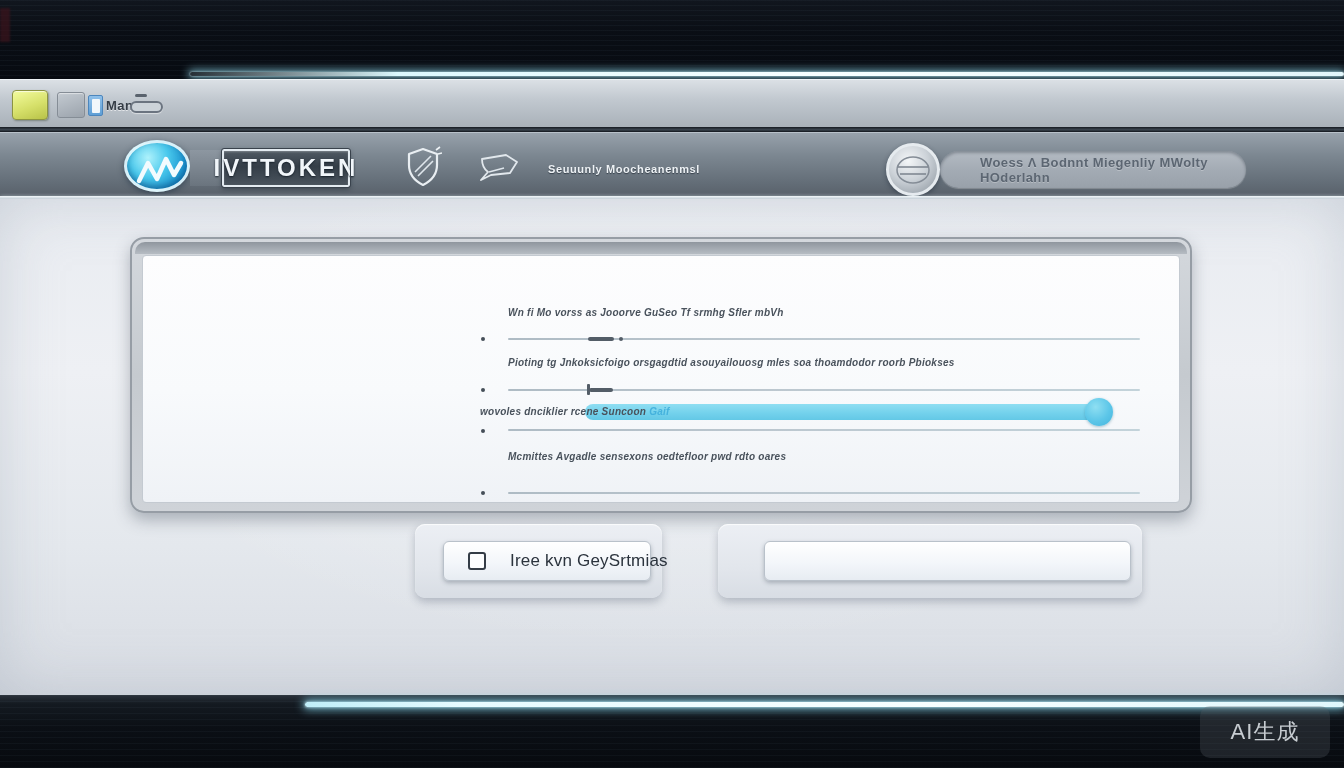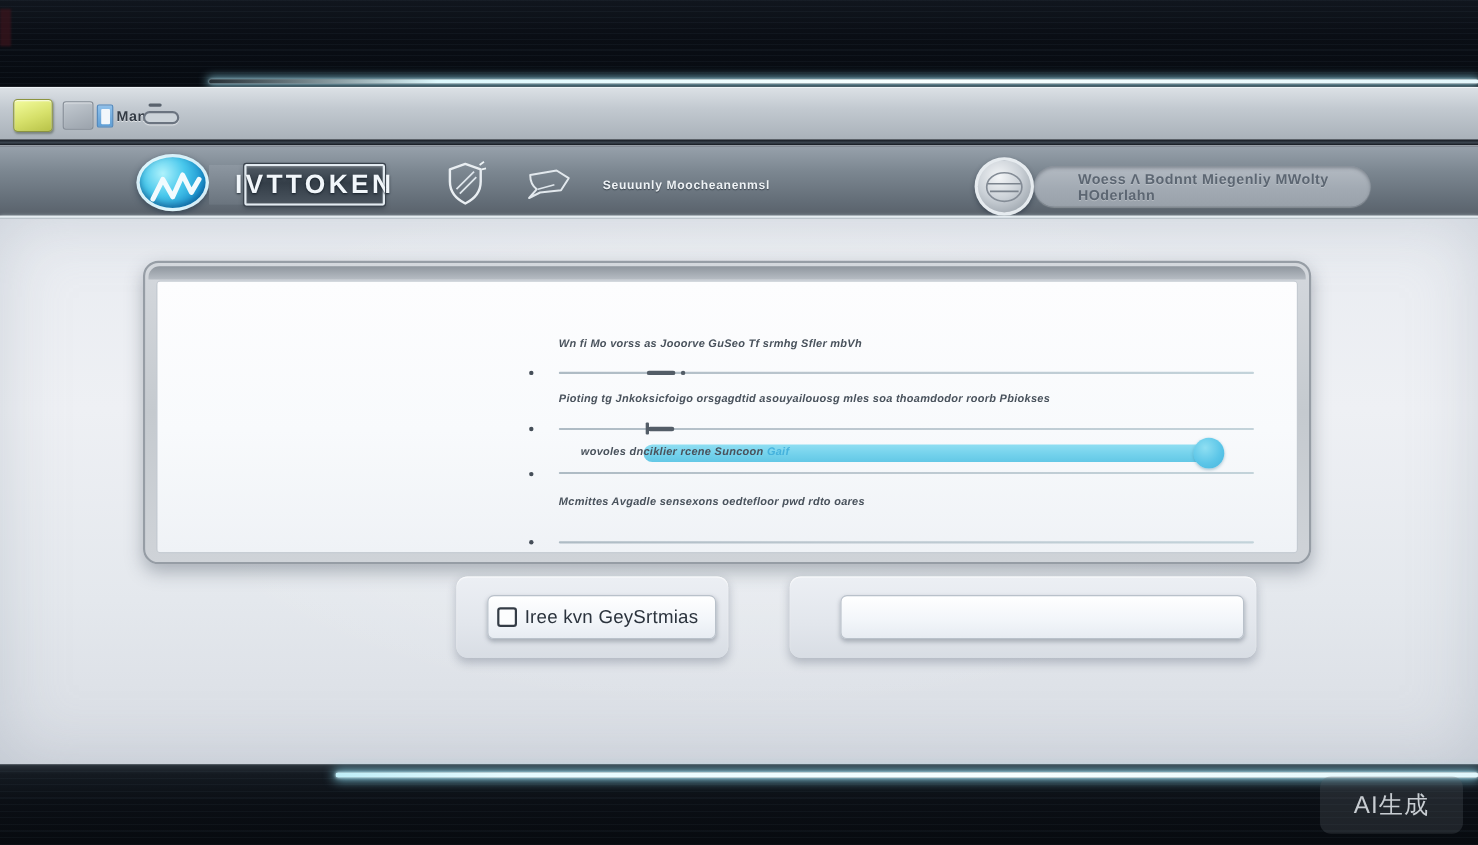--- a/index.html
+++ b/index.html
@@ -113,33 +113,33 @@
   .bullet { width:4px; height:4px; border-radius:50%; background:#454e58; }
   .dash-mark { height:4px; background:#535d67; border-radius:2px; }
   .dot-mark { width:4px; height:4px; border-radius:50%; background:#535d67; }
   .tick-mark { width:3px; height:11px; background:#535d67; border-radius:1px; }
 
   .slider-fill { left:585px; top:404px; width:527px; height:16px; border-radius:8px;
     background:linear-gradient(180deg,#8fdef2 0%, #74d2ec 55%, #63c8e6 100%); }
   .slider-handle { left:1085px; top:398px; width:28px; height:28px; border-radius:50%;
     background:radial-gradient(circle at 38% 32%, #8fdff2 0%, #5cc6e8 55%, #45b4dd 100%);
     box-shadow:0 1px 3px rgba(40,110,140,.4); }
-  .row3-label { left:528px; top:406px; z-index:3;text-align:center; }
+  .row3-label { left:480px; top:406px; z-index:3;text-align:center; }
   .label-suffix { color:#45b2dd; font-weight:bold; }
 
   
   .card { border-radius:10px; background:linear-gradient(180deg,#eceff4 0%, #e2e6ec 60%, #d8dde4 100%);
     box-shadow:0 4px 9px rgba(55,65,85,.28), inset 0 1px 1px rgba(255,255,255,.8); }
   .card-left { left:415px; top:524px; width:247px; height:74px; }
   .card-right { left:718px; top:524px; width:424px; height:74px; }
   .btn { border-radius:6px; border:1px solid #b9c1ca;
     background:linear-gradient(180deg,#ffffff 0%, #f3f6fa 55%, #e7ecf2 100%);
     box-shadow:0 2px 4px rgba(70,80,95,.35), inset 0 1px 0 rgba(255,255,255,.9);
     display:flex; align-items:center; cursor:pointer; font-family:inherit; }
-  .btn-left { left:443px; top:541px; width:208px; height:40px; padding-left:8px; gap:7px; }
+  .btn-left { left:443px; top:541px; width:208px; height:40px; padding-left:24px; gap:24px; }
   .btn-left span.lbl { font-size:17px; color:#2b333d; letter-spacing:.2px; white-space:nowrap; }
   .checkbox { width:18px; height:18px; border:2.5px solid #343c46; border-radius:3px; background:#fcfdfe; flex:none; }
   .btn-right { left:764px; top:541px; width:367px; height:40px; }
 
   
   .bottom-bezel { left:0; top:695px; width:1344px; height:73px;
     background:
       repeating-linear-gradient(180deg, rgba(130,160,180,0.05) 0 1px, rgba(0,0,0,0) 1px 6px),
       linear-gradient(180deg,#2b323b 0%, #141a21 12%, #0b0f15 45%, #070a0f 100%);
   }

